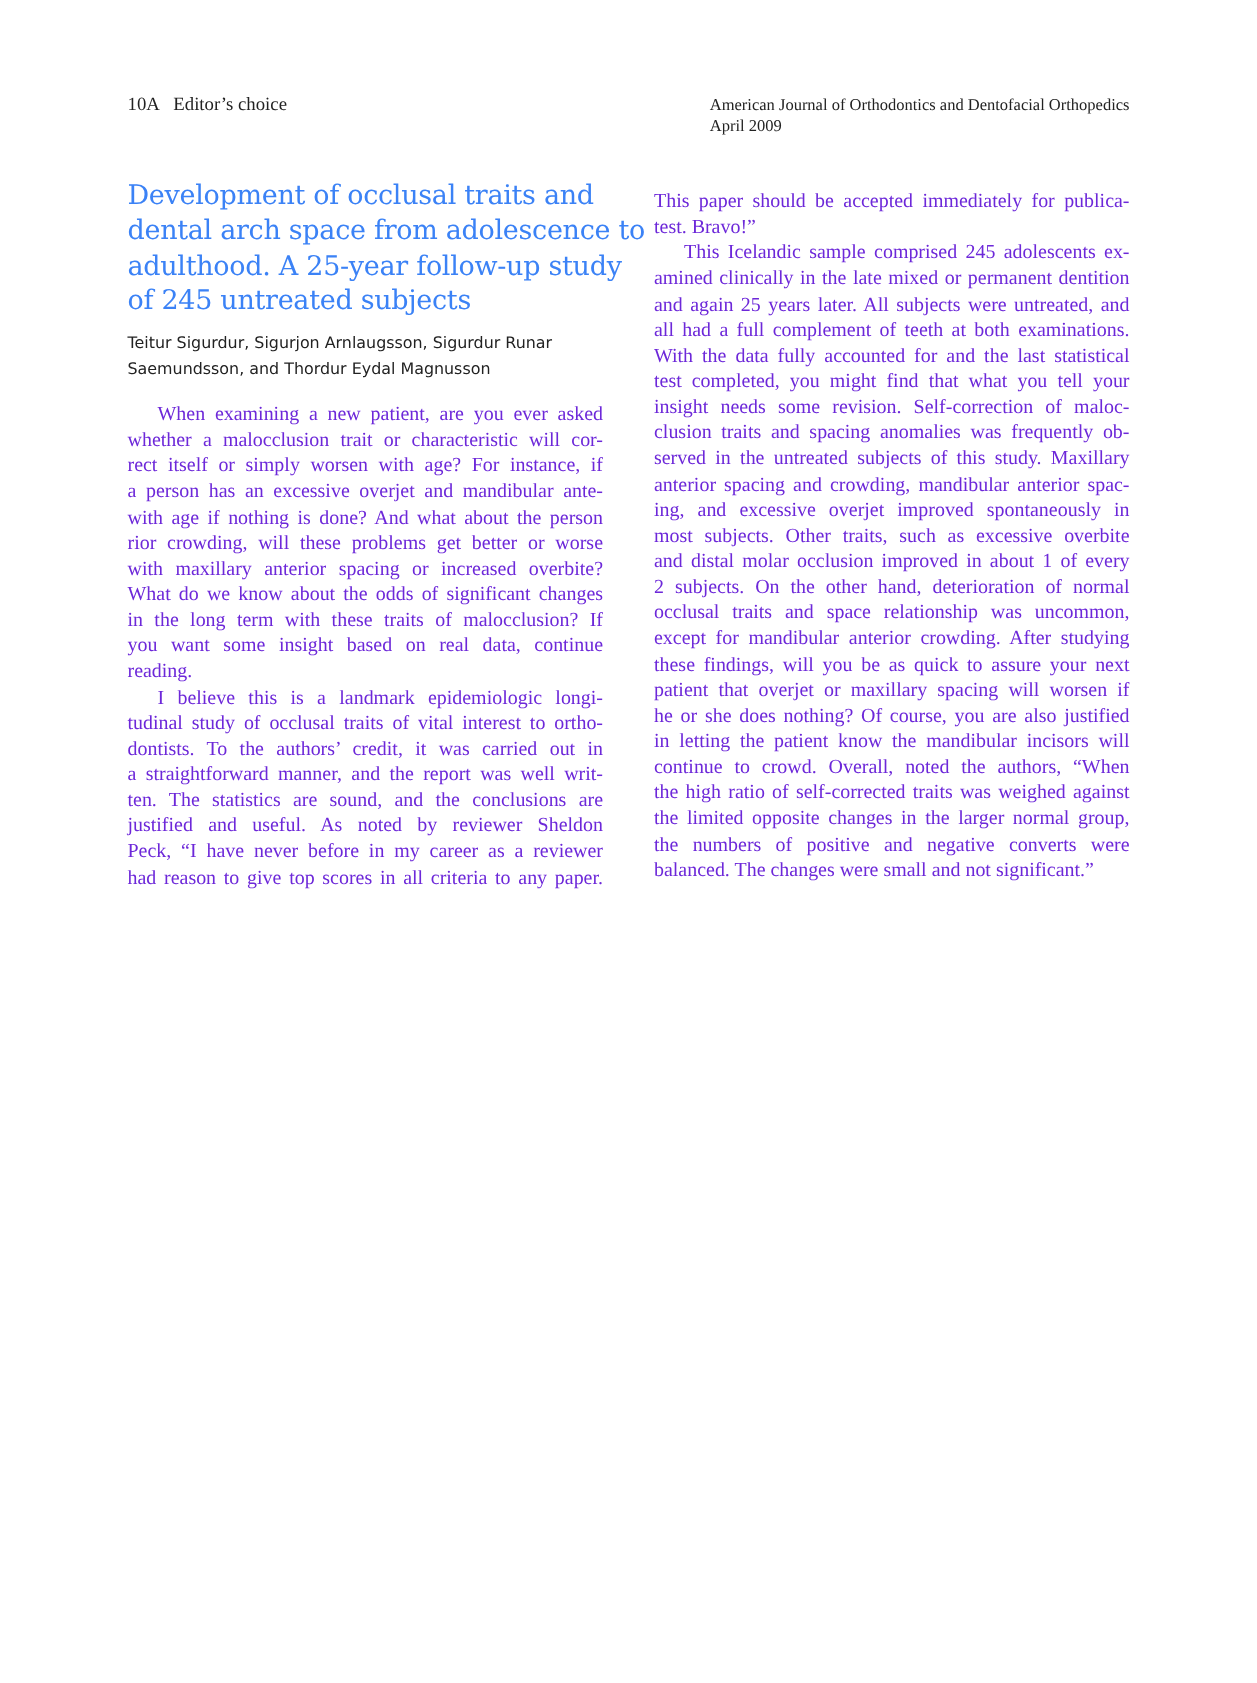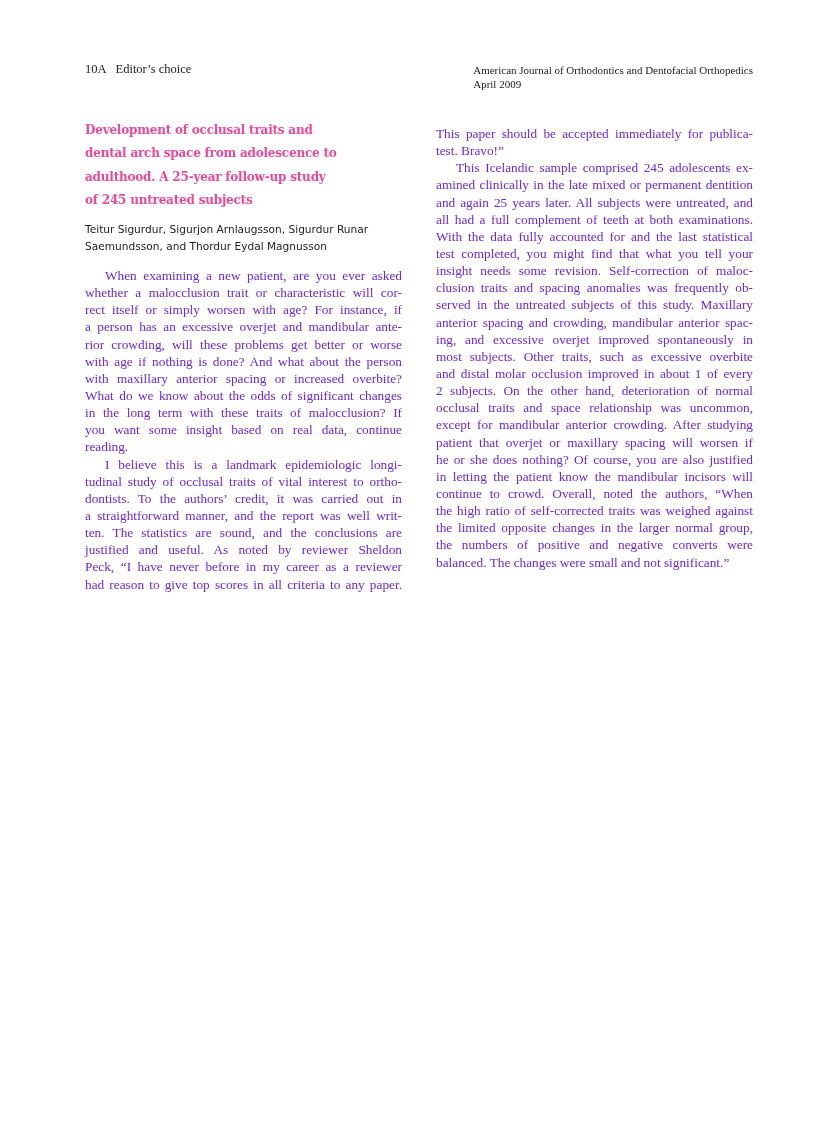--- a/index.html
+++ b/index.html
@@ -4,21 +4,21 @@
 <style>
   html, body { margin: 0; padding: 0; background: #ffffff; }
   body { width: 838px; height: 1122px; position: relative; overflow: hidden; color: #1a1a1a; }
   .page { position: absolute; left: 0; top: 0; width: 838px; height: 1122px; background: #fff; }
   .hdr-left { position: absolute; left: 85px; top: 62px; font-family: "Liberation Serif", serif; font-size: 12.5px; color: #222; white-space: nowrap; }
   .hdr-left .pg { margin-right: 9px; text-align: center; }
   .hdr-right { position: absolute; right: 85px; top: 63px; text-align: left; font-family: "Liberation Serif", serif; font-size: 11px; line-height: 14px; color: #222; white-space: nowrap; }
   .col { position: absolute; font-family: "Liberation Serif", serif; color: #6d28d9; }
   .col-left { left: 85px; width: 317px; }
   .col-right { left: 436px; width: 317px; }
-  .title { position: absolute; left: 85px; top: 119px; width: 330px; font-family: "DejaVu Serif", serif; font-size: 12px; line-height: 23.3px; color: #ec4899; margin: 0; font-weight: bold; letter-spacing: -0.2px; }
+  .title { position: absolute; left: 85px; top: 119px; width: 330px; font-family: "DejaVu Serif", serif; font-size: 18px; line-height: 23.3px; color: #3b82f6; margin: 0; font-weight: normal; letter-spacing: -0.2px; }
   .title .ln { display: block; white-space: nowrap; }
   .authors { position: absolute; left: 85px; top: 221px; width: 320px; font-family: "DejaVu Sans", sans-serif; font-size: 10.6px; line-height: 16.5px; color: #222; }
   .authors .ln { display: block; white-space: nowrap; }
   .body-lines { font-size: 13.3px; line-height: 17.15px; }
   .body-lines .ln { display: block; white-space: nowrap; text-align: justify; text-align-last: justify; height: 17.15px; overflow: visible; }
   .body-lines .ln.last { text-align-last: left; }
   .body-lines .ln.ind { padding-left: 20px; }
 </style>
 </head>
 <body>
@@ -44,22 +44,22 @@
   <div class="authors">
     <span class="ln">Teitur Sigurdur, Sigurjon Arnlaugsson, Sigurdur Runar</span>
     <span class="ln">Saemundsson, and Thordur Eydal Magnusson</span>
   </div>
 
   <div class="col col-left body-lines" style="top:267px;">
     <span class="ln ind">When examining a new patient, are you ever asked</span>
     <span class="ln">whether a malocclusion trait or characteristic will cor-</span>
     <span class="ln">rect itself or simply worsen with age? For instance, if</span>
     <span class="ln">a person has an excessive overjet and mandibular ante-</span>
+    <span class="ln">with age if nothing is done? And what about the person</span>
     <span class="ln">rior crowding, will these problems get better or worse</span>
-    <span class="ln">with age if nothing is done? And what about the person</span>
     <span class="ln">with maxillary anterior spacing or increased overbite?</span>
     <span class="ln">What do we know about the odds of significant changes</span>
     <span class="ln">in the long term with these traits of malocclusion? If</span>
     <span class="ln">you want some insight based on real data, continue</span>
     <span class="ln last">reading.</span>
     <span class="ln ind">I believe this is a landmark epidemiologic longi-</span>
     <span class="ln">tudinal study of occlusal traits of vital interest to ortho-</span>
     <span class="ln">dontists. To the authors’ credit, it was carried out in</span>
     <span class="ln">a straightforward manner, and the report was well writ-</span>
     <span class="ln">ten. The statistics are sound, and the conclusions are</span>
@@ -80,20 +80,21 @@
     <span class="ln">insight needs some revision. Self-correction of maloc-</span>
     <span class="ln">clusion traits and spacing anomalies was frequently ob-</span>
     <span class="ln">served in the untreated subjects of this study. Maxillary</span>
     <span class="ln">anterior spacing and crowding, mandibular anterior spac-</span>
     <span class="ln">ing, and excessive overjet improved spontaneously in</span>
     <span class="ln">most subjects. Other traits, such as excessive overbite</span>
     <span class="ln">and distal molar occlusion improved in about 1 of every</span>
     <span class="ln">2 subjects. On the other hand, deterioration of normal</span>
     <span class="ln">occlusal traits and space relationship was uncommon,</span>
     <span class="ln">except for mandibular anterior crowding. After studying</span>
+    <span class="ln">these findings, will you be as quick to assure your next</span>
     <span class="ln">patient that overjet or maxillary spacing will worsen if</span>
     <span class="ln">he or she does nothing? Of course, you are also justified</span>
     <span class="ln">in letting the patient know the mandibular incisors will</span>
     <span class="ln">continue to crowd. Overall, noted the authors, “When</span>
     <span class="ln">the high ratio of self-corrected traits was weighed against</span>
     <span class="ln">the limited opposite changes in the larger normal group,</span>
     <span class="ln">the numbers of positive and negative converts were</span>
     <span class="ln last">balanced. The changes were small and not significant.”</span>
   </div>
 

